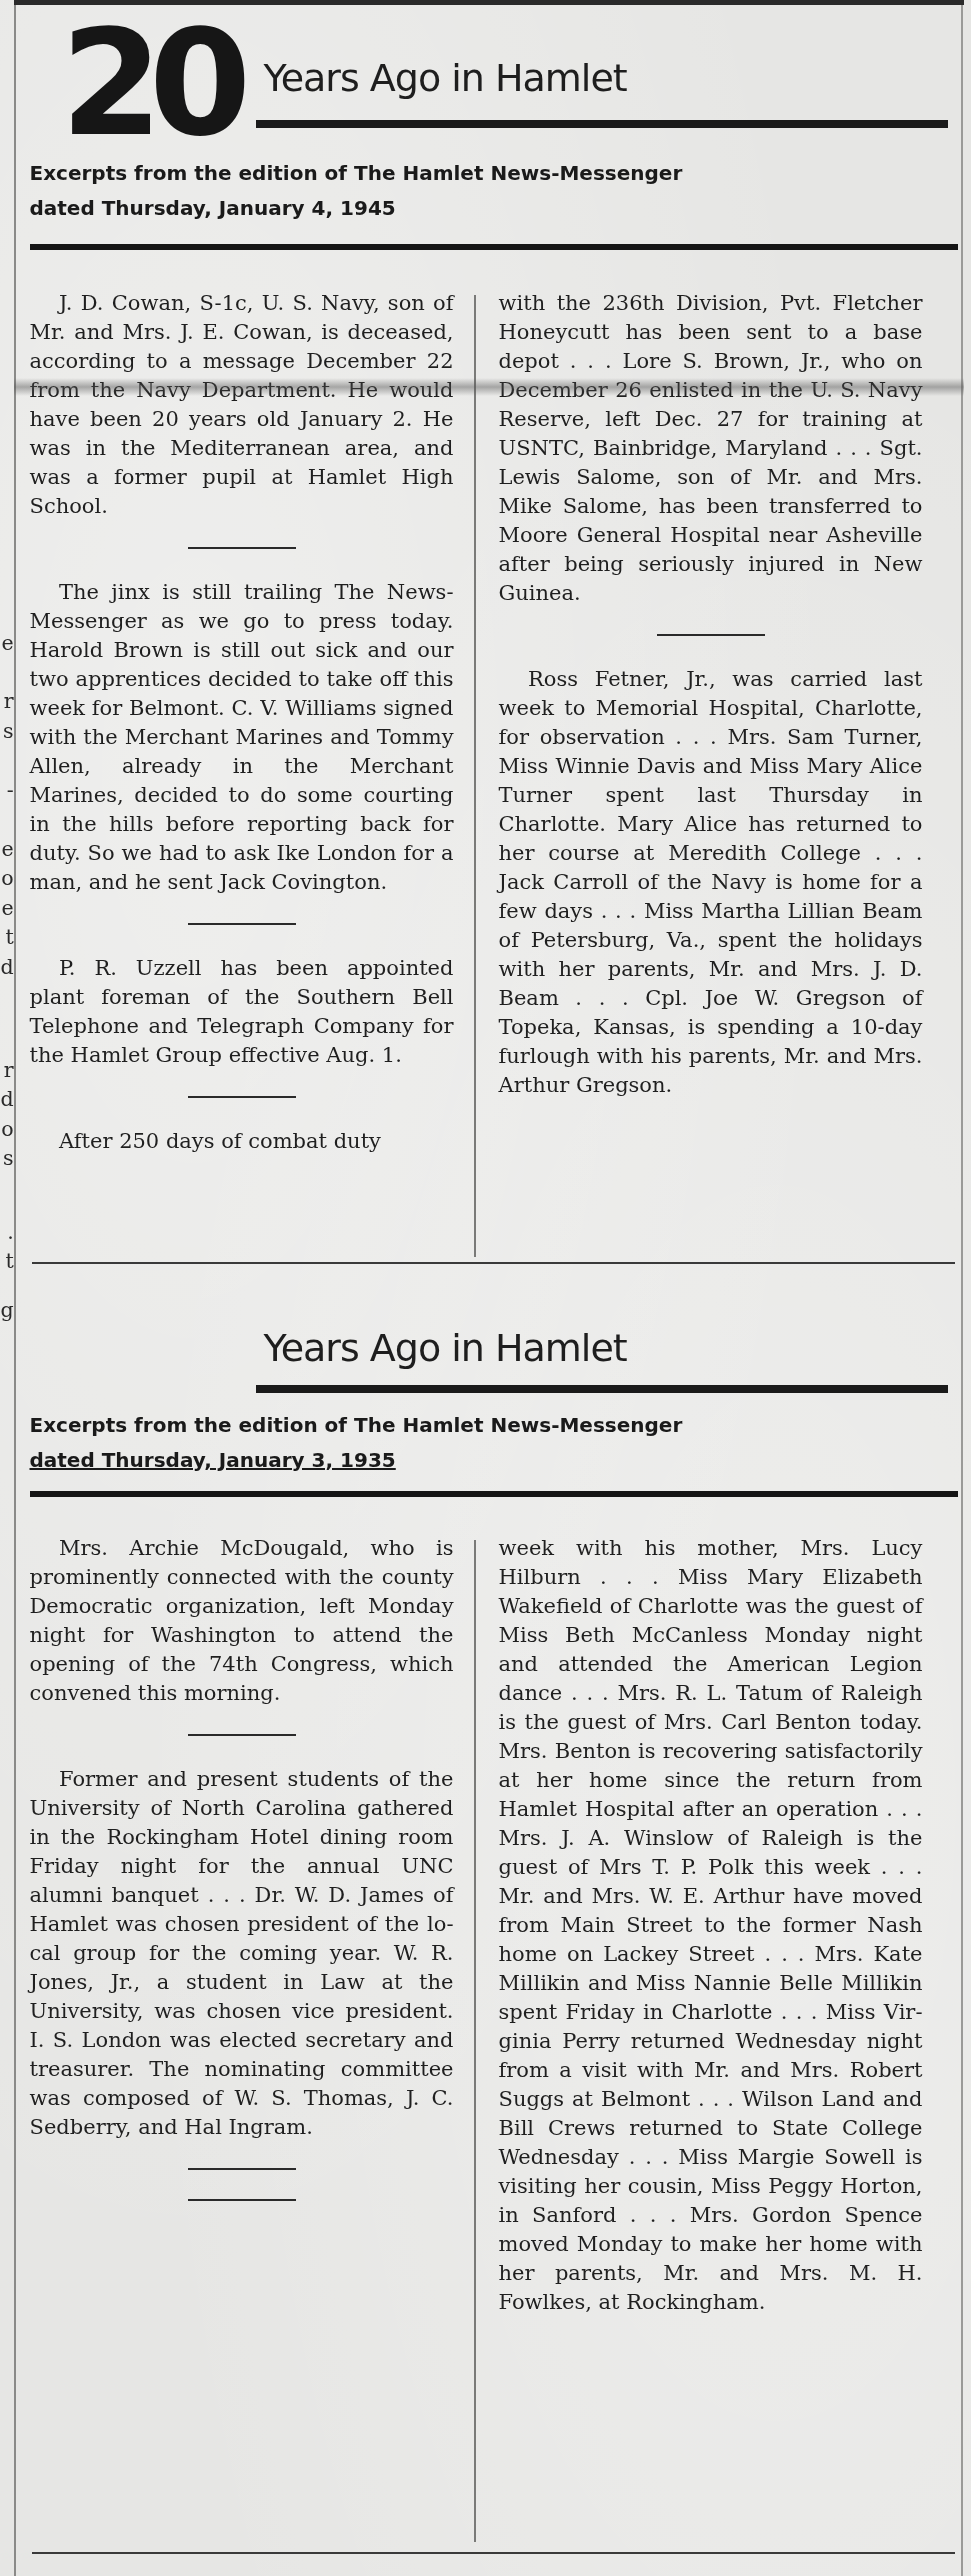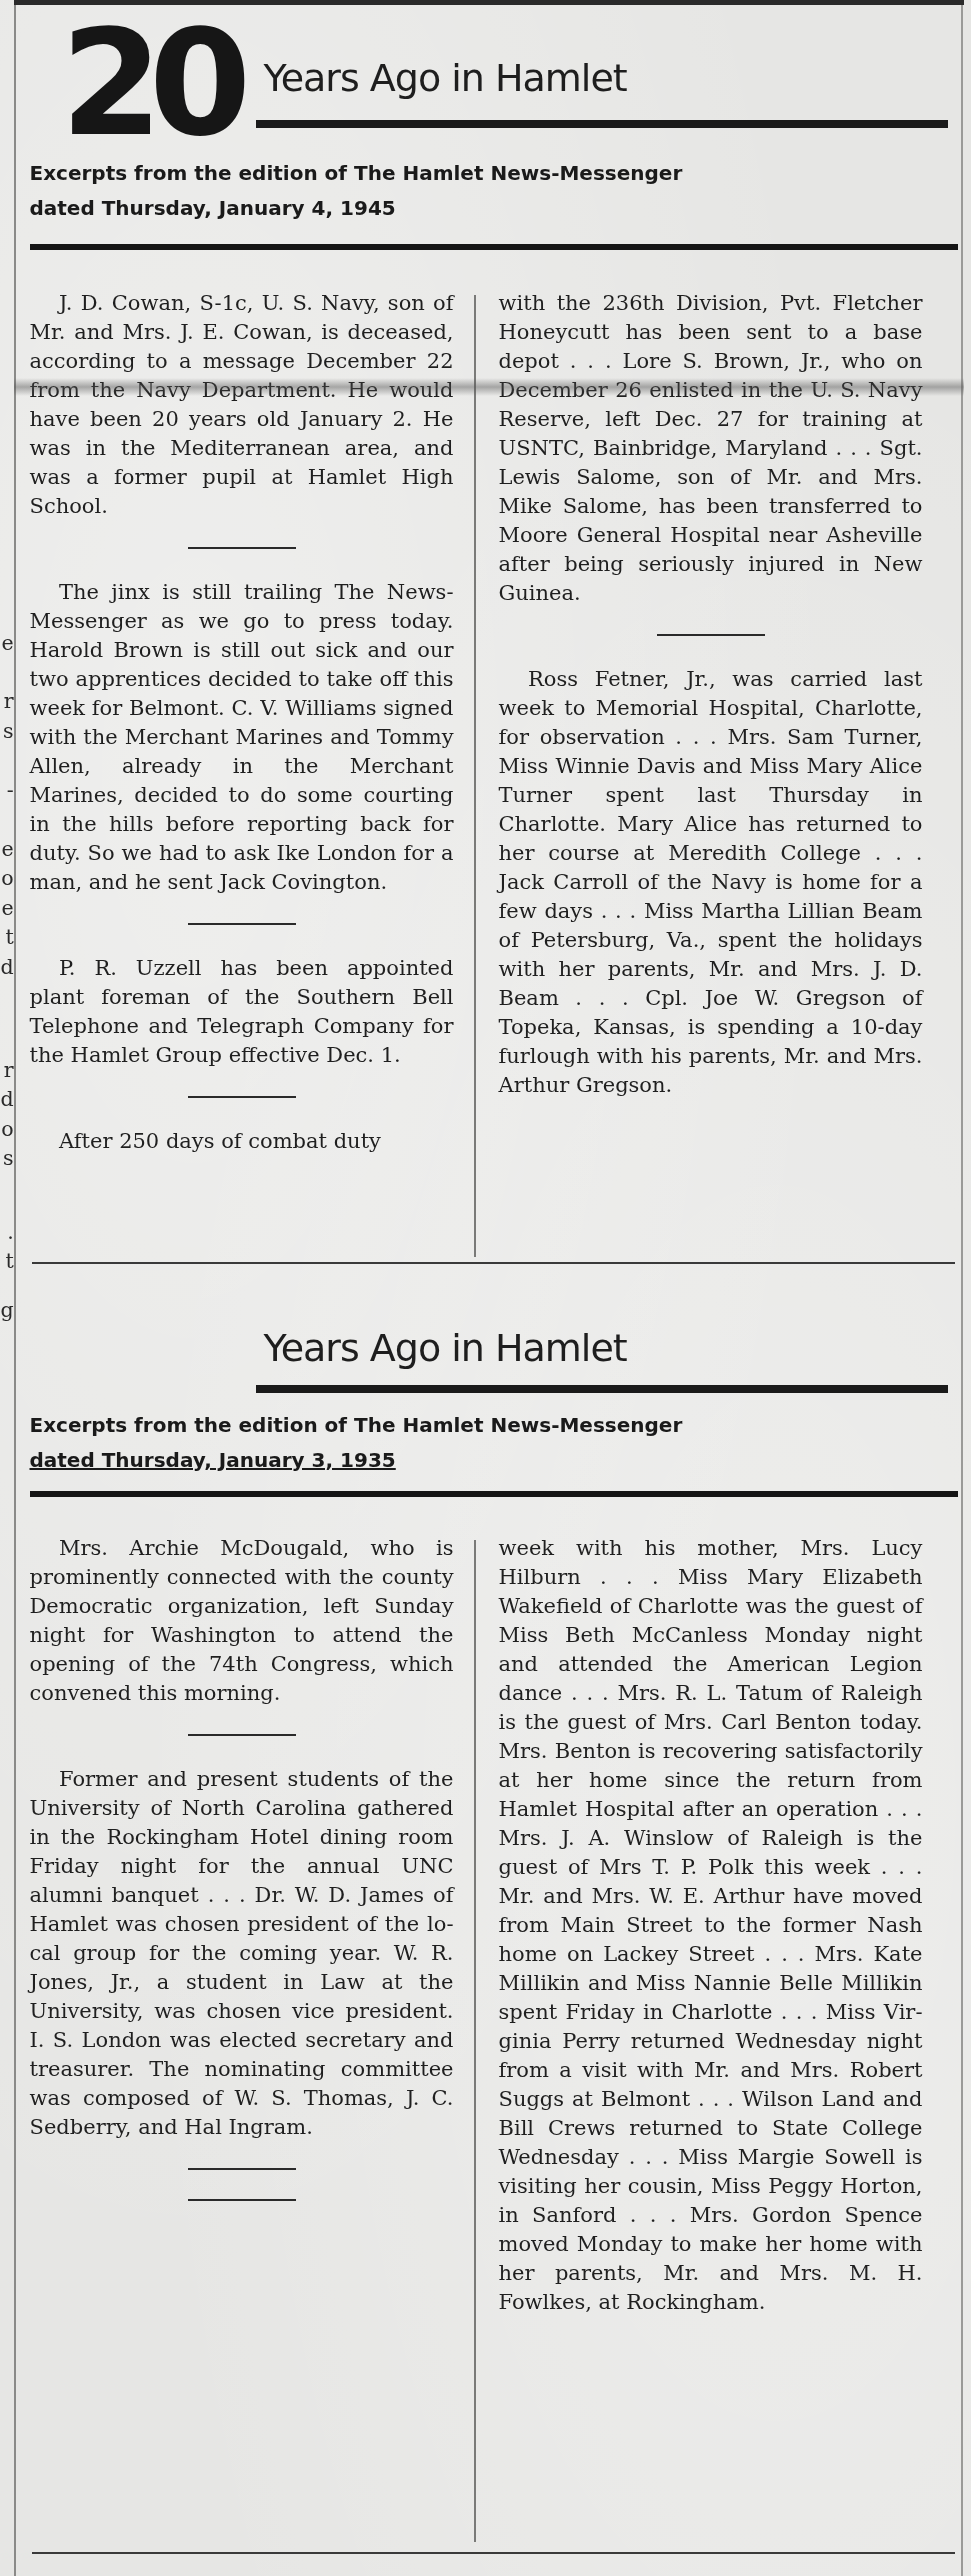--- a/index.html
+++ b/index.html
@@ -140,21 +140,21 @@
     </div>
     <div class="subtitle" style="top:157px;">Excerpts from the edition of The Hamlet News-Messenger</div>
     <div class="subtitle" style="top:192px;">dated Thursday, January 4, 1945</div>
     <div class="section-rule" style="top:244px;"></div>
 
     <div class="col" style="left:0; top:289px;">
       <p>J. D. Cowan, S-1c, U. S. Navy, son of Mr. and Mrs. J. E. Cowan, is deceased, according to a mes­sage December 22 from the Navy Department. He would have been 20 years old January 2. He was in the Mediterranean area, and was a former pupil at Hamlet High School.</p>
       <div class="sep"></div>
       <p>The jinx is still trailing The News-Messenger as we go to press today. Harold Brown is still out sick and our two apprentices de­cided to take off this week for Belmont. C. V. Williams signed with the Merchant Marines and Tommy Allen, already in the Mer­chant Marines, decided to do some courting in the hills before report­ing back for duty. So we had to ask Ike London for a man, and he sent Jack Covington.</p>
       <div class="sep"></div>
-      <p>P. R. Uzzell has been appointed plant foreman of the Southern Bell Telephone and Telegraph Company for the Hamlet Group effective Dec. 1.</p>
+      <p>P. R. Uzzell has been appointed plant foreman of the Southern Bell Telephone and Telegraph Company for the Hamlet Group effective Aug. 1.</p>
       <div class="sep"></div>
       <p>After 250 days of combat duty</p>
     </div>
 
     <div class="col-divider" style="left:444px; top:295px; height:962px;"></div>
 
     <div class="col" style="left:469px; top:289px;">
       <p class="cont">with the 236th Division, Pvt. Fletcher Honeycutt has been sent to a base depot . . . Lore S. Brown, Jr., who on December 26 enlisted in the U. S. Navy Reserve, left Dec. 27 for training at USNTC, Bainbridge, Maryland . . . Sgt. Lewis Salome, son of Mr. and Mrs. Mike Salome, has been transferred to Moore General Hospital near Asheville after being seriously in­jured in New Guinea.</p>
       <div class="sep"></div>
       <p>Ross Fetner, Jr., was carried last week to Memorial Hospital, Charlotte, for observation . . . Mrs. Sam Turner, Miss Winnie Davis and Miss Mary Alice Turner spent last Thursday in Charlotte. Mary Alice has returned to her course at Meredith College . . . Jack Carroll of the Navy is home for a few days . . . Miss Martha Lillian Beam of Petersburg, Va., spent the holidays with her par­ents, Mr. and Mrs. J. D. Beam . . . Cpl. Joe W. Gregson of Topeka, Kansas, is spending a 10-day fur­lough with his parents, Mr. and Mrs. Arthur Gregson.</p>
@@ -168,21 +168,21 @@
   <div class="section" style="top:1287px; height:1289px;">
     <div class="head">
       <div class="title" style="top:29.5px;">Years Ago in Hamlet</div>
       <div class="title-rule" style="top:98px;"></div>
     </div>
     <div class="subtitle" style="top:122px;">Excerpts from the edition of The Hamlet News-Messenger</div>
     <div class="subtitle" style="top:157px;text-decoration:underline;">dated Thursday, January 3, 1935</div>
     <div class="section-rule" style="top:204px;"></div>
 
     <div class="col" style="left:0; top:247px;">
-      <p>Mrs. Archie McDougald, who is prominently connected with the county Democratic organization, left Sunday night for Washing­ton to attend the opening of the 74th Congress, which convened this morning.</p>
+      <p>Mrs. Archie McDougald, who is prominently connected with the county Democratic organization, left Monday night for Washing­ton to attend the opening of the 74th Congress, which convened this morning.</p>
       <div class="sep"></div>
       <p>Former and present students of the University of North Carolina gathered in the Rockingham Hotel dining room Friday night for the annual UNC alumni banquet . . . Dr. W. D. James of Hamlet was chosen president of the lo­cal group for the coming year. W. R. Jones, Jr., a student in Law at the University, was chosen vice president. I. S. London was elect­ed secretary and treasurer. The nominating committee was com­posed of W. S. Thomas, J. C. Sed­berry, and Hal Ingram.</p>
       <div class="sep"></div>
       <div class="sep"></div>
     </div>
 
     <div class="col-divider" style="left:444px; top:253px; height:1002px;"></div>
 
     <div class="col" style="left:469px; top:247px;">
       <p class="cont">week with his mother, Mrs. Lucy Hilburn . . . Miss Mary Elizabeth Wakefield of Charlotte was the guest of Miss Beth McCanless Monday night and attended the American Legion dance . . . Mrs. R. L. Tatum of Raleigh is the guest of Mrs. Carl Benton today. Mrs. Benton is recovering satis­factorily at her home since the re­turn from Hamlet Hospital after an operation . . . Mrs. J. A. Wins­low of Raleigh is the guest of Mrs T. P. Polk this week . . . Mr. and Mrs. W. E. Arthur have moved from Main Street to the former Nash home on Lackey Street . . . Mrs. Kate Millikin and Miss Nannie Belle Millikin spent Friday in Charlotte . . . Miss Vir­ginia Perry returned Wednesday night from a visit with Mr. and Mrs. Robert Suggs at Belmont . . . Wilson Land and Bill Crews re­turned to State College Wednes­day . . . Miss Margie Sowell is visiting her cousin, Miss Peggy Horton, in Sanford . . . Mrs. Gor­don Spence moved Monday to make her home with her parents, Mr. and Mrs. M. H. Fowlkes, at Rockingham.</p>

